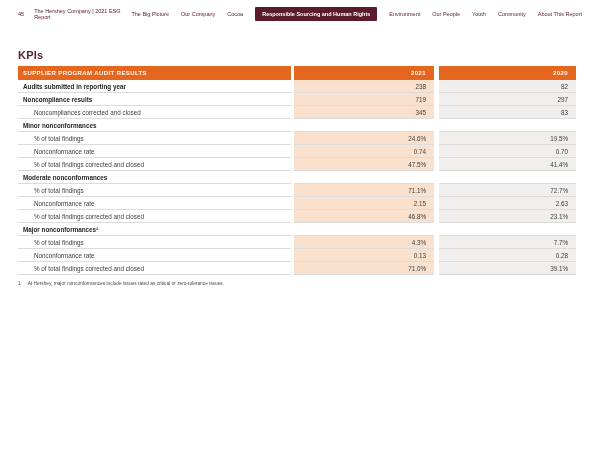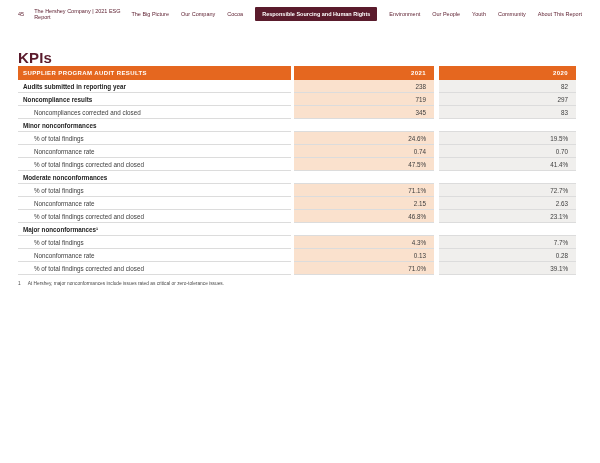--- a/index.html
+++ b/index.html
@@ -24,21 +24,21 @@
     font-size:5.5px; color:#5a1b2c; white-space:nowrap; cursor:pointer;
   }
   .nav-item.active {
     background:#5a1b2c; color:#ffffff; font-weight:bold;
     padding:4px 7px; border-radius:1px;
   }
 
   
   .kpis-title {
     position:absolute; top:49px; left:18px;
-    font-size:15px; font-weight:bold; color:#5a1b2c; letter-spacing:0.2px;
+    font-size:11px; font-weight:bold; color:#5a1b2c; letter-spacing:0.2px;
   }
 
   
   .kpi-table { position:absolute; top:66px; left:18px; width:558px; }
   .trow { display:flex; height:13px; }
   .trow.thead { height:14px; }
   .cell { box-sizing:border-box; display:flex; align-items:center; }
   .cell-label { width:273px; padding-left:5px; }
   .cell-2021  { width:140px; margin-left:3px; justify-content:flex-end; padding-right:8px; }
   .cell-2020  { width:137px; margin-left:5px; justify-content:flex-end; padding-right:8px; }

